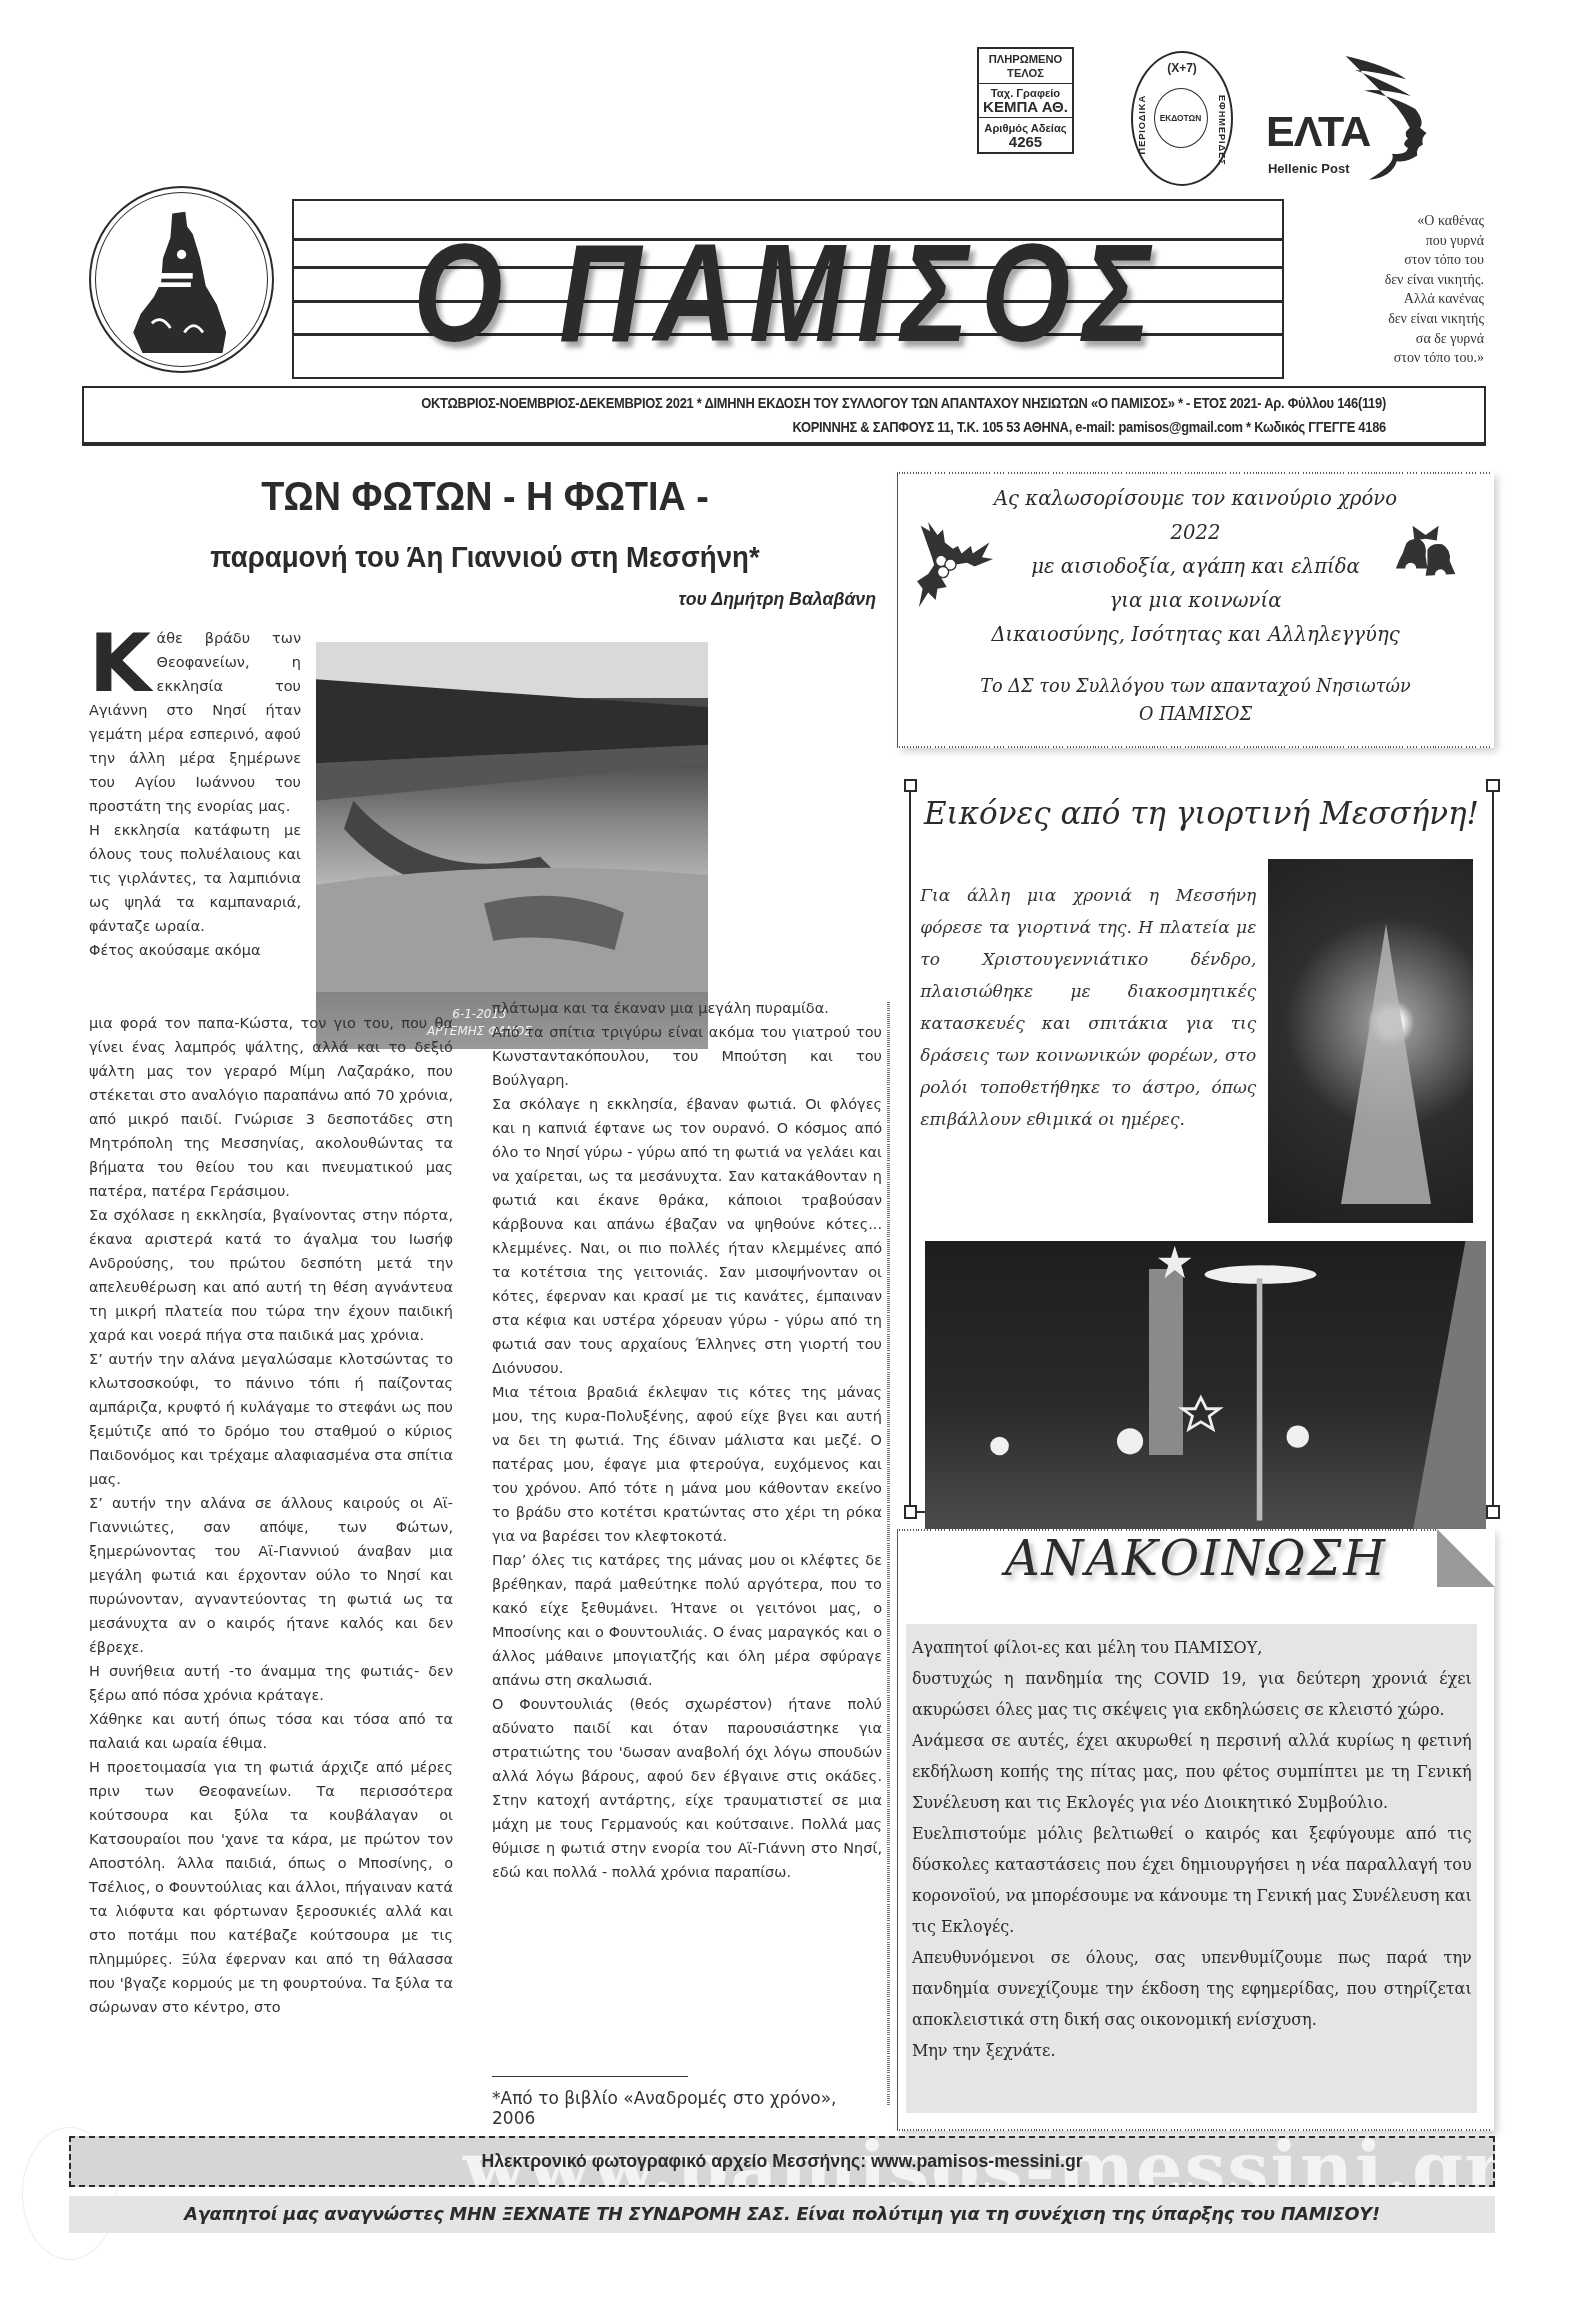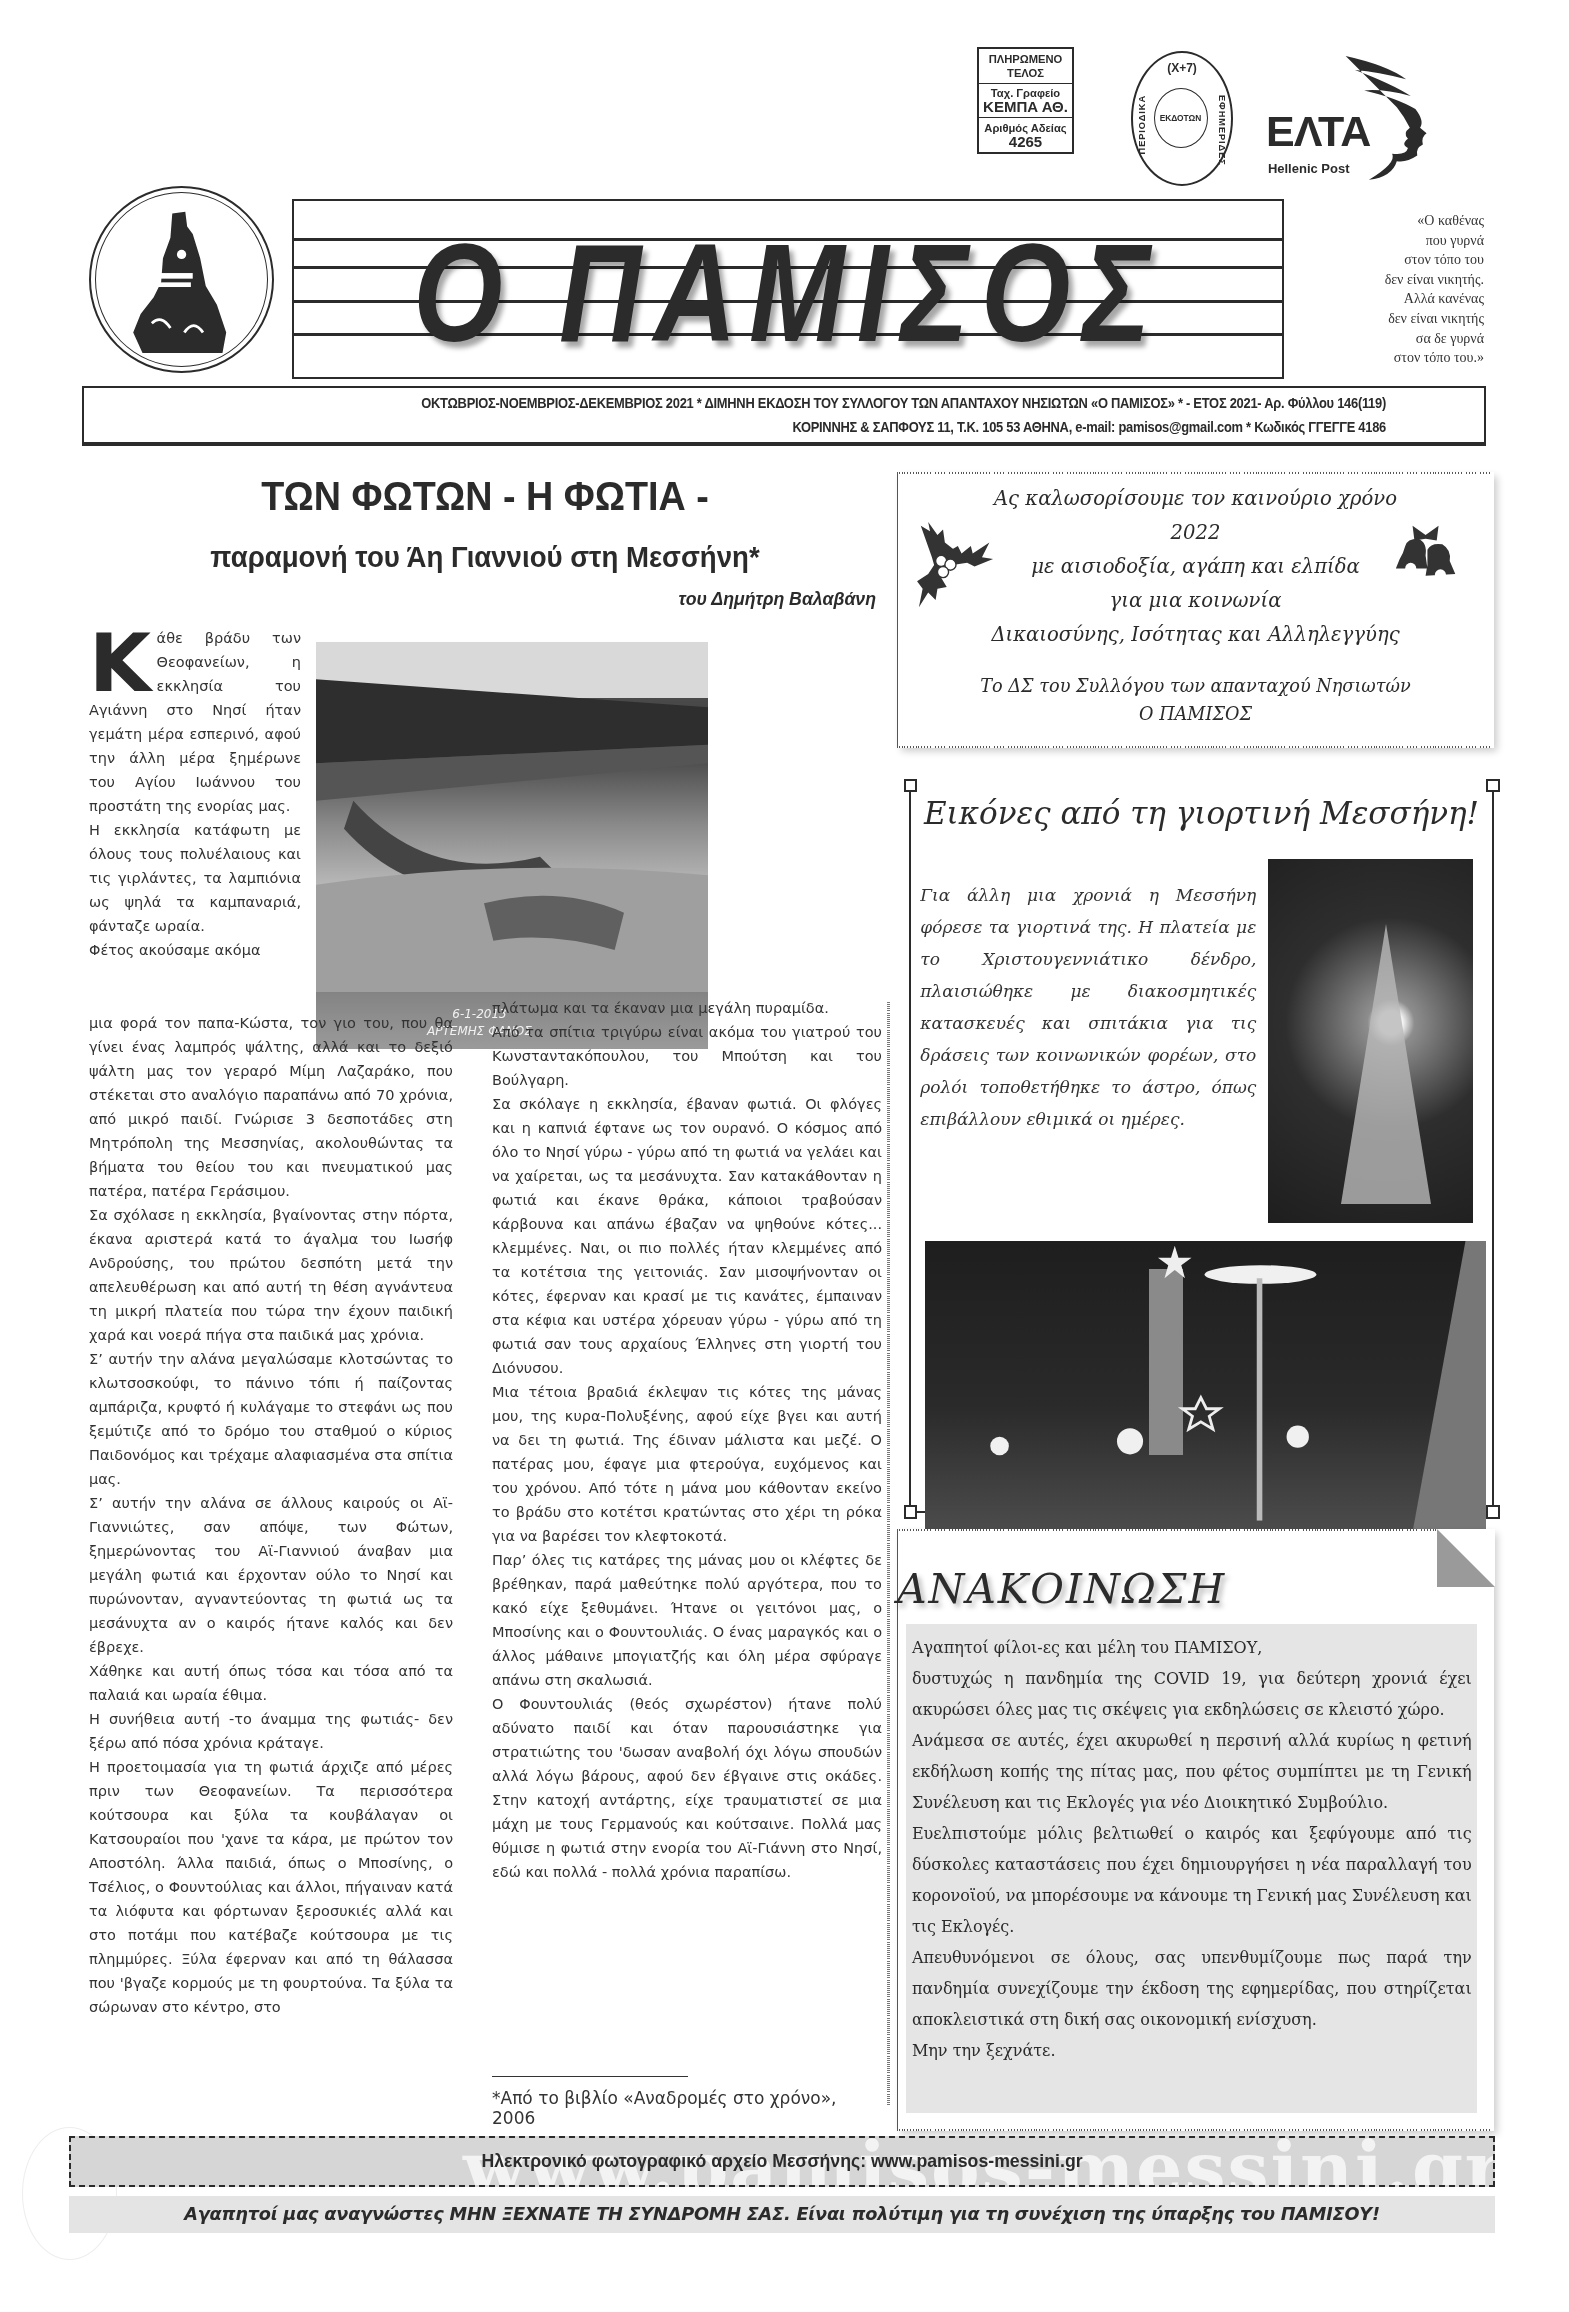--- a/index.html
+++ b/index.html
@@ -68,21 +68,21 @@
   .feature .corner { position:absolute; width:9.3px; height:9.3px; border:2.8px solid #2b2b2b; background:#fff; }
   .photo-tree { position:absolute; left:357px; top:73px; width:205px; height:364px; background:radial-gradient(circle at 60% 45%,#f4f4f4 0 5%,#8d8d8d 10%,#2e2e2e 45%,#1e1e1e 100%); overflow:hidden; }
   .photo-tree .cone { position:absolute; left:73px; top:65px; width:0; height:0; border-left:45px solid transparent; border-right:45px solid transparent; border-bottom:280px solid #b9b9b9; opacity:0.8; }
   .photo-square { position:absolute; left:14px; top:455px; width:561px; height:410px; background:linear-gradient(180deg,#1e1e1e 0%,#2a2a2a 40%,#4b4b4b 70%,#6d6d6d 100%); overflow:hidden; }
   .photo-square .tower { position:absolute; left:224px; top:28px; width:34px; height:186px; background:#8a8a8a; }
 
   
   .announce { left:897px; top:1529px; width:598px; height:602px; }
   .announce .box { position:absolute; left:0; top:0; width:597px; height:602px; box-sizing:border-box; border:2.8px solid transparent; border-image:repeating-linear-gradient(90deg,#555 0 0.9px,#fff 0.9px 2.8px) 3; box-shadow:3.7px 3.7px 7.5px rgba(0,0,0,0.2); background:#fff; }
   .announce .fold { position:absolute; right:0; top:0; width:0; height:0; border-left:58px solid #9a9a9a; border-top:58px solid #ffffff; }
-  .announce .head { position:absolute; left:0; right:0; top:36px; text-align:left; font-family:"DejaVu Serif", serif; font-style:italic; font-size:41px; letter-spacing:1.9px; color:#2b2b2b; text-shadow:3.7px 3.7px 5.6px rgba(0,0,0,0.25); }
+  .announce .head { position:absolute; left:0; right:0; top:1px; text-align:center; font-family:"DejaVu Serif", serif; font-style:italic; font-size:48px; letter-spacing:1.9px; color:#2b2b2b; text-shadow:3.7px 3.7px 5.6px rgba(0,0,0,0.25); }
   .announce .body { position:absolute; left:9.3px; top:95px; width:571px; height:489px; background:#e5e5e5; padding:7.5px 5.6px; box-sizing:border-box; font-family:"DejaVu Serif", serif; font-size:16px; line-height:31px; text-align:justify; color:#2b2b2b; }
   .announce .body p { margin:0; }
 
   
   .footer-bar { left:69px; top:2136px; width:1426px; height:51px; box-sizing:border-box; border:2.8px dashed #2b2b2b; background:#d6d6d6; overflow:hidden; }
   .footer-bar .watermark { position:absolute; left:392px; top:-13px; font-family:"DejaVu Serif", serif; font-size:73px; font-weight:bold; color:#f3f3f3; letter-spacing:1.9px; white-space:nowrap; }
   .footer-bar .txt { position:absolute; left:0; right:0; top:13px; text-align:center; font-family:"Liberation Sans", sans-serif; font-weight:bold; font-size:17.7px; color:#2b2b2b; }
   .footer-msg { left:69px; top:2196px; width:1426px; height:37px; background:#e4e4e4; text-align:center; font-family:"DejaVu Sans", sans-serif; font-weight:bold; font-style:italic; font-size:17.7px; line-height:37px; color:#2b2b2b; letter-spacing:-0.2px; }
   .footer-logo { left:22.4px; top:2127px; width:93px; height:131px; border:1.9px solid #e6e6e6; border-radius:50%; opacity:0.7; }
 </style>
@@ -175,22 +175,22 @@
     <div>6-1-2013</div>
     <div>ΑΡΤΕΜΗΣ ΦΑΝΟΣ</div>
   </div>
 </div>
 
 <div class="abs col col1-bottom">
   <p>μια φορά τον παπα-Κώστα, τον γιο του, που θα γίνει ένας λαμπρός ψάλτης, αλλά και το δεξιό ψάλτη μας τον γεραρό Μίμη Λαζαράκο, που στέκεται στο αναλόγιο παραπάνω από 70 χρόνια, από μικρό παιδί. Γνώρισε 3 δεσποτάδες στη Μητρόπολη της Μεσσηνίας, ακολουθώντας τα βήματα του θείου του και πνευματικού μας πατέρα, πατέρα Γεράσιμου.</p>
   <p>Σα σχόλασε η εκκλησία, βγαίνοντας στην πόρτα, έκανα αριστερά κατά το άγαλμα του Ιωσήφ Ανδρούσης, του πρώτου δεσπότη μετά την απελευθέρωση και από αυτή τη θέση αγνάντευα τη μικρή πλατεία που τώρα την έχουν παιδική χαρά και νοερά πήγα στα παιδικά μας χρόνια.</p>
   <p>Σ’ αυτήν την αλάνα μεγαλώσαμε κλοτσώντας το κλωτσοσκούφι, το πάνινο τόπι ή παίζοντας αμπάριζα, κρυφτό ή κυλάγαμε το στεφάνι ως που ξεμύτιζε από το δρόμο του σταθμού ο κύριος Παιδονόμος και τρέχαμε αλαφιασμένα στα σπίτια μας.</p>
   <p>Σ’ αυτήν την αλάνα σε άλλους καιρούς οι Αϊ-Γιαννιώτες, σαν απόψε, των Φώτων, ξημερώνοντας του Αϊ-Γιαννιού άναβαν μια μεγάλη φωτιά και έρχονταν ούλο το Νησί και πυρώνονταν, αγναντεύοντας τη φωτιά ως τα μεσάνυχτα αν ο καιρός ήτανε καλός και δεν έβρεχε.</p>
+  <p>Η συνήθεια αυτή -το άναμμα της φωτιάς- δεν ξέρω από πόσα χρόνια κράταγε.</p>
   <p>Χάθηκε και αυτή όπως τόσα και τόσα από τα παλαιά και ωραία έθιμα.</p>
-  <p>Η συνήθεια αυτή -το άναμμα της φωτιάς- δεν ξέρω από πόσα χρόνια κράταγε.</p>
   <p>Η προετοιμασία για τη φωτιά άρχιζε από μέρες πριν των Θεοφανείων. Τα περισσότερα κούτσουρα και ξύλα τα κουβάλαγαν οι Κατσουραίοι που 'χανε τα κάρα, με πρώτον τον Αποστόλη. Άλλα παιδιά, όπως ο Μποσίνης, ο Τσέλιος, ο Φουντούλιας και άλλοι, πήγαιναν κατά τα λιόφυτα και φόρτωναν ξεροσυκιές αλλά και στο ποτάμι που κατέβαζε κούτσουρα με τις πλημμύρες. Ξύλα έφερναν και από τη θάλασσα που 'βγαζε κορμούς με τη φουρτούνα. Τα ξύλα τα σώρωναν στο κέντρο, στο</p>
 </div>
 
 <div class="abs col col2">
   <p>πλάτωμα και τα έκαναν μια μεγάλη πυραμίδα.</p>
   <p>Από τα σπίτια τριγύρω είναι ακόμα του γιατρού του Κωνσταντακόπουλου, του Μπούτση και του Βούλγαρη.</p>
   <p>Σα σκόλαγε η εκκλησία, έβαναν φωτιά. Οι φλόγες και η καπνιά έφτανε ως τον ουρανό. Ο κόσμος από όλο το Νησί γύρω - γύρω από τη φωτιά να γελάει και να χαίρεται, ως τα μεσάνυχτα. Σαν κατακάθονταν η φωτιά και έκανε θράκα, κάποιοι τραβούσαν κάρβουνα και απάνω έβαζαν να ψηθούνε κότες... κλεμμένες. Ναι, οι πιο πολλές ήταν κλεμμένες από τα κοτέτσια της γειτονιάς. Σαν μισοψήνονταν οι κότες, έφερναν και κρασί με τις κανάτες, έμπαιναν στα κέφια και υστέρα χόρευαν γύρω - γύρω από τη φωτιά σαν τους αρχαίους Έλληνες στη γιορτή του Διόνυσου.</p>
   <p>Μια τέτοια βραδιά έκλεψαν τις κότες της μάνας μου, της κυρα-Πολυξένης, αφού είχε βγει και αυτή να δει τη φωτιά. Της έδιναν μάλιστα και μεζέ. Ο πατέρας μου, έφαγε μια φτερούγα, ευχόμενος και του χρόνου. Από τότε η μάνα μου κάθονταν εκείνο το βράδυ στο κοτέτσι κρατώντας στο χέρι τη ρόκα για να βαρέσει τον κλεφτοκοτά.</p>
   <p>Παρ’ όλες τις κατάρες της μάνας μου οι κλέφτες δε βρέθηκαν, παρά μαθεύτηκε πολύ αργότερα, που το κακό είχε ξεθυμάνει. Ήτανε οι γειτόνοι μας, ο Μποσίνης και ο Φουντουλιάς. Ο ένας μαραγκός και ο άλλος μάθαινε μπογιατζής και όλη μέρα σφύραγε απάνω στη σκαλωσιά.</p>
   <p>Ο Φουντουλιάς (θεός σχωρέστον) ήτανε πολύ αδύνατο παιδί και όταν παρουσιάστηκε για στρατιώτης του 'δωσαν αναβολή όχι λόγω σπουδών αλλά λόγω βάρους, αφού δεν έβγαινε στις οκάδες. Στην κατοχή αντάρτης, είχε τραυματιστεί σε μια μάχη με τους Γερμανούς και κούτσαινε. Πολλά μας θύμισε η φωτιά στην ενορία του Αϊ-Γιάννη στο Νησί, εδώ και πολλά - πολλά χρόνια παραπίσω.</p>

